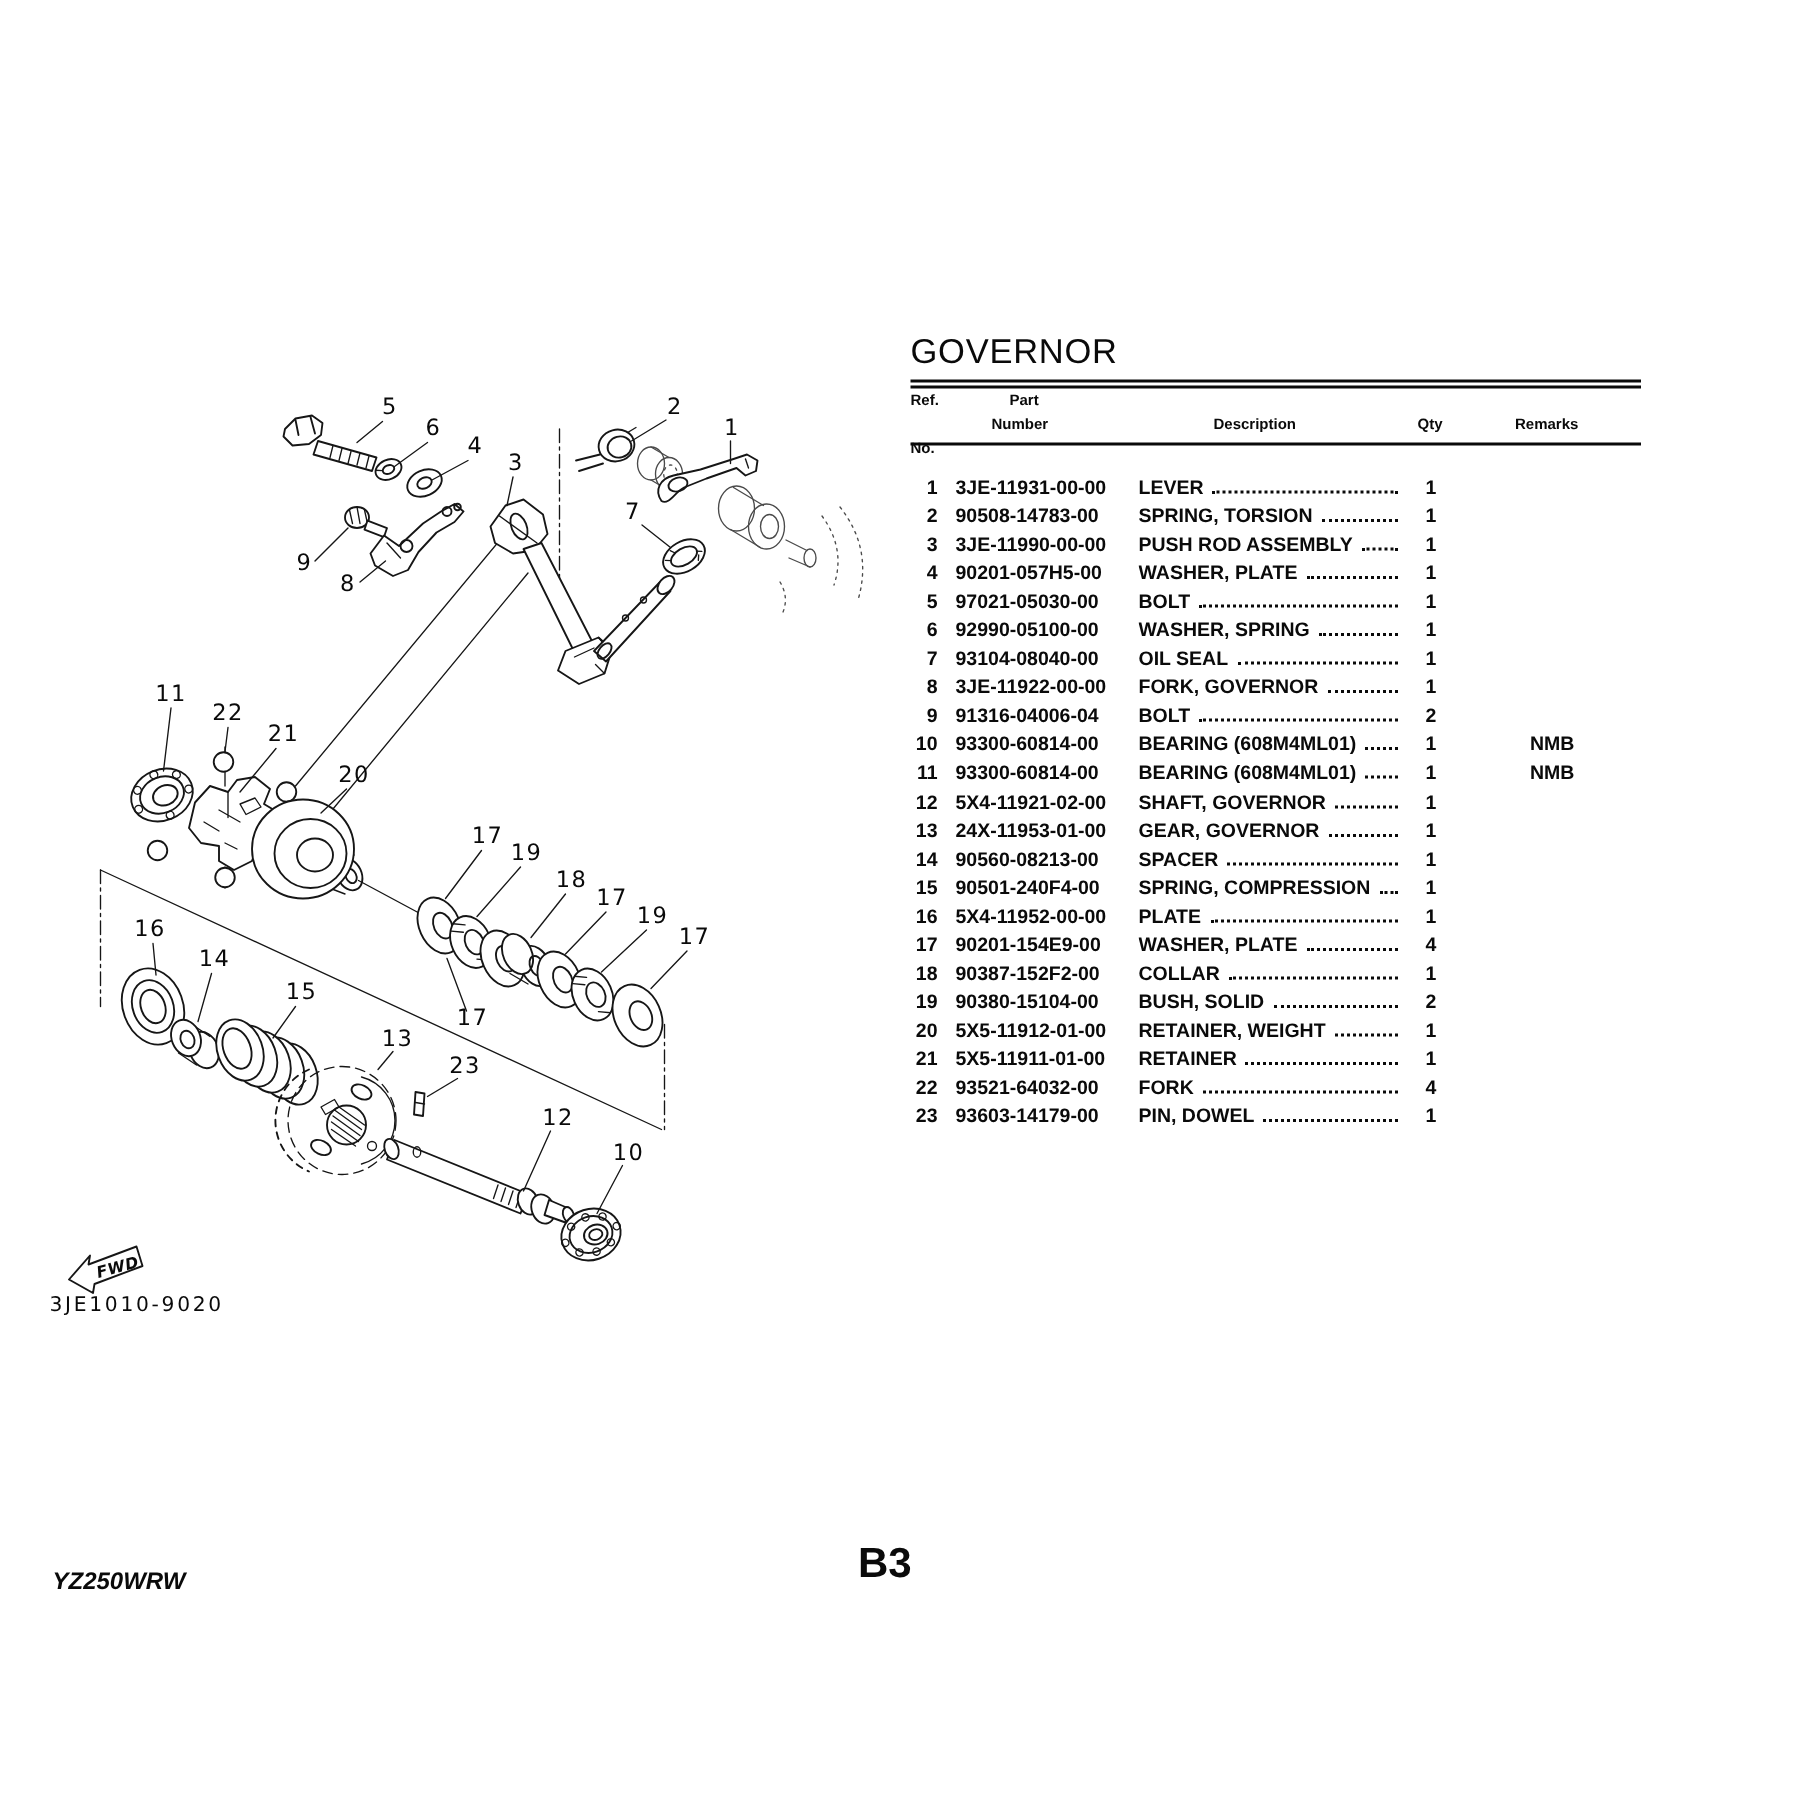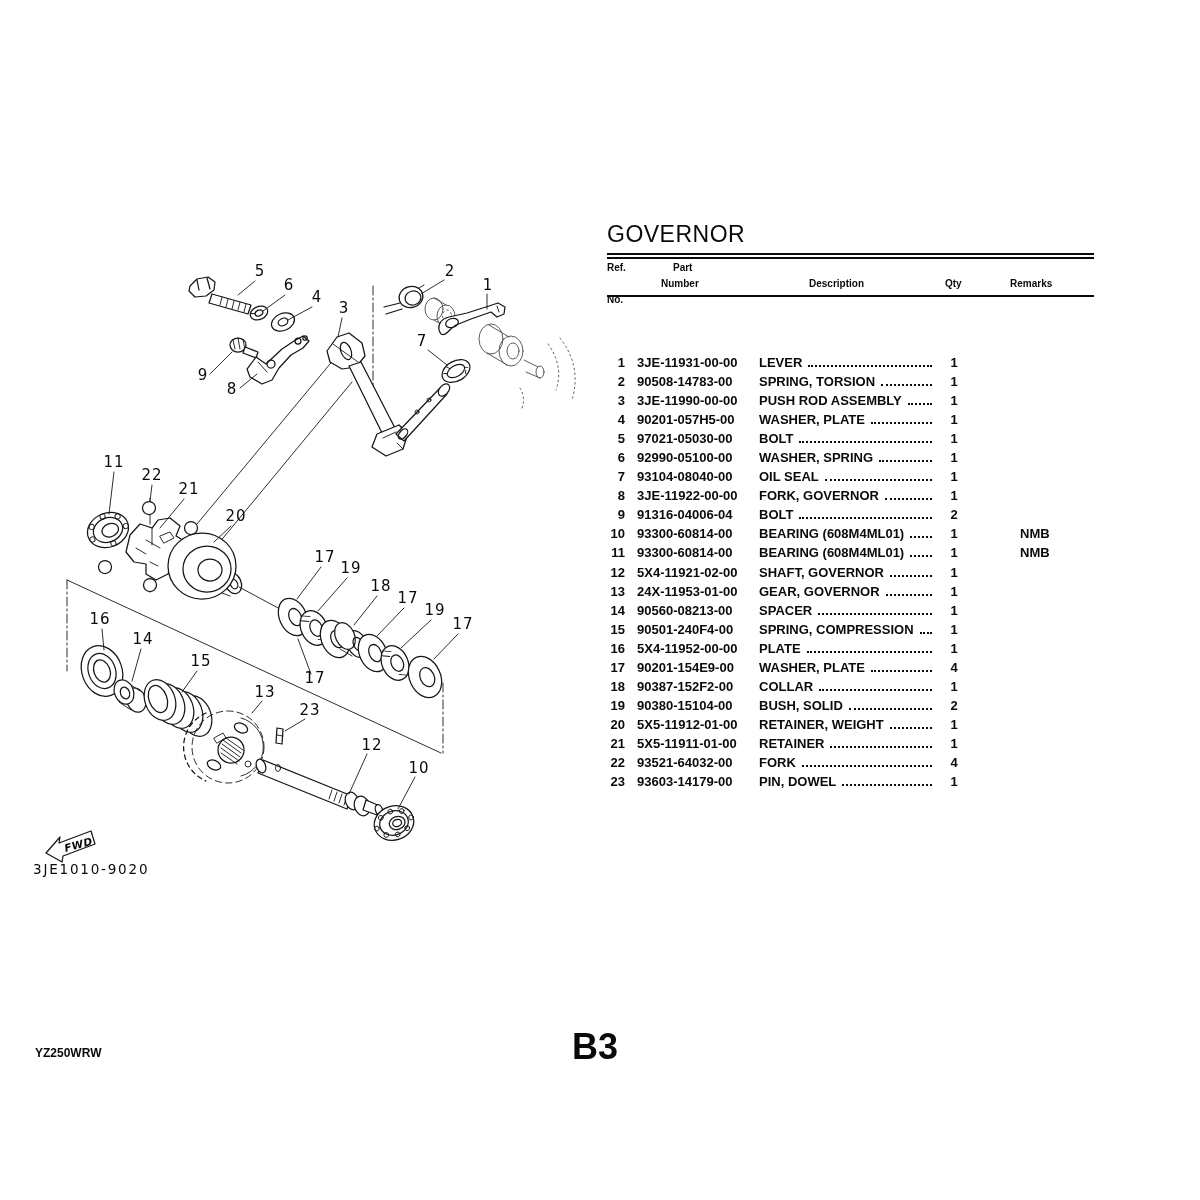--- a/index.html
+++ b/index.html
@@ -16,42 +16,42 @@
   .thead span { position:absolute; white-space:nowrap; }
   .h-ref1 { left:0;   top:0; }  .h-part1 { left:66px;  top:0; }
   .h-ref2 { left:0;   top:16px;margin-top:16px; } .h-part2 { left:54px; top:16px; }
   .h-desc { left:202px; top:16px; } .h-qty { left:338px; top:16px; } .h-rem { left:403px; top:16px; }
   .rule-single { margin-top:2px; height:0; border-top:2px solid #0a0a0a; }
   .rows { margin-top:20px; }
   .row { display:flex; align-items:baseline; height:19.05px; font-size:13px; font-weight:bold; white-space:nowrap; }
   .c-ref { width:18px; text-align:right; flex:none; }
   .c-part { width:110px; margin-left:12px; flex:none; }
   .c-desc { width:176px; margin-left:12px; flex:none; display:flex; align-items:baseline; overflow:hidden; }
-  .c-desc .dtext { flex:none;margin-top:38px; }
+  .c-desc .dtext { flex:none; }
   .dots { flex:1; height:2px; align-self:flex-end; margin:0 3px 3px 6px; border-bottom:2.2px dotted #0a0a0a; }
   .c-qty { width:38px; text-align:center; flex:none; }
   .c-rem { flex:1; padding-left:47px; }
   
   #diagram { position:absolute; left:0; top:200px; width:600px; height:700px; }
   #diagram path, #diagram ellipse, #diagram circle, #diagram line, #diagram rect, #diagram polygon {
     stroke:#161616; fill:none; stroke-width:1.25; stroke-linecap:round; stroke-linejoin:round;
   }
   #diagram .f { fill:#ffffff; }
   #diagram .thin { stroke-width:0.9; }
   #diagram .ghost { stroke:#4a4a4a; stroke-width:0.9; }
   #diagram .dot { stroke-dasharray:1.6 3.2; }
   #diagram .dashdot { stroke-dasharray:9 3 2 3; stroke-width:0.9; }
   #diagram .dash { stroke-dasharray:6.5 4; stroke-width:0.9; }
   #diagram text { stroke:none; fill:#0a0a0a; font-family:"DejaVu Sans", sans-serif; }
   #diagram .callout-t { font-size:15px; letter-spacing:1px; }
   #diagram .code { font-size:13.5px; letter-spacing:1.8px; font-weight:500; }
   #diagram .fwd-t { font-size:10.5px; font-weight:bold; font-style:italic; letter-spacing:0.5px; }
   
-  .footer-left { position:absolute; left:35px; top:1046px; font-size:12px; font-weight:bold; }
-  .page-number { position:absolute; left:572px; top:1026px; font-size:36px; font-weight:bold; }
+  .footer-left { position:absolute; left:35px; top:1046px; font-size:16px; font-weight:bold;font-style:italic; }
+  .page-number { position:absolute; left:572px; top:1026px; font-size:28px; font-weight:bold; }
 </style>
 </head>
 <body>
 
 <div class="page">
 
   <svg id="diagram" viewBox="0 200 600 700" xmlns="http://www.w3.org/2000/svg">
 
     <g>
       <path class="dashdot" d="M373,286 V398"></path>

